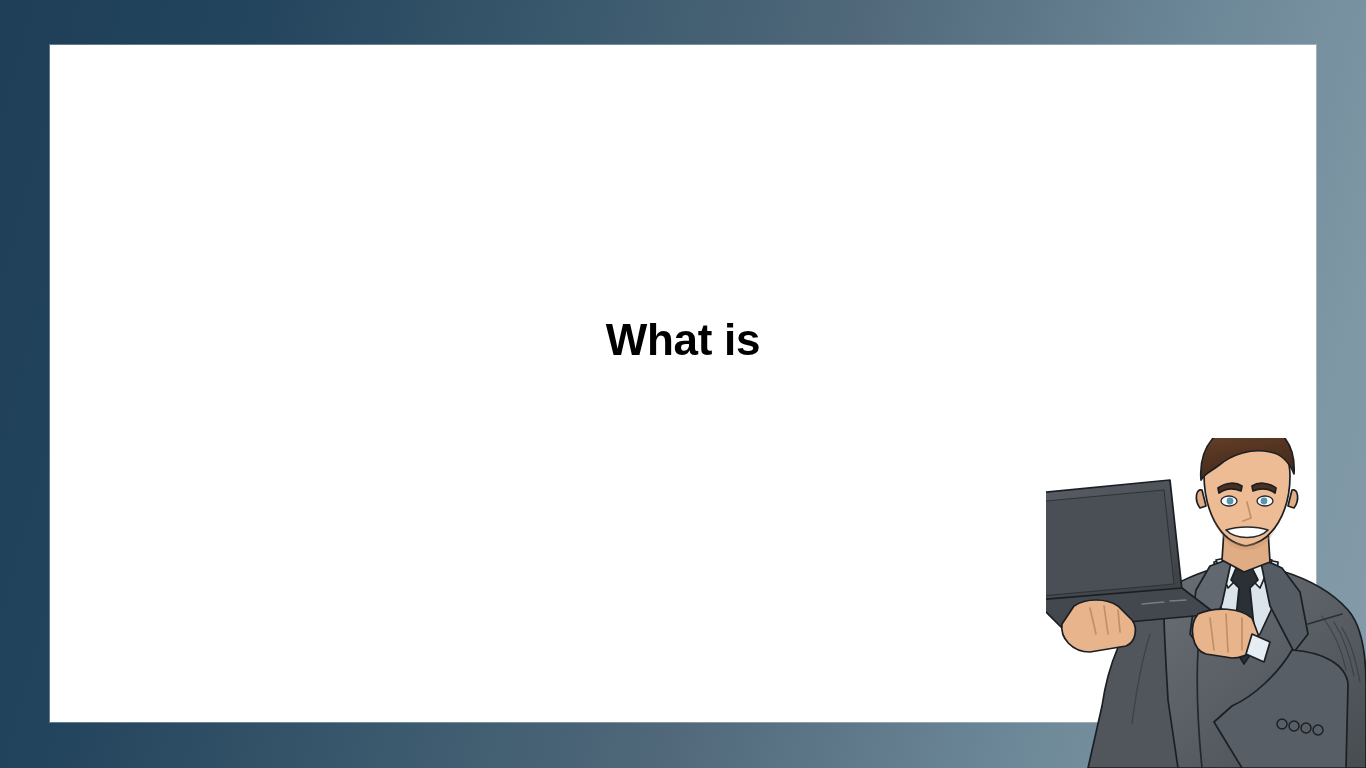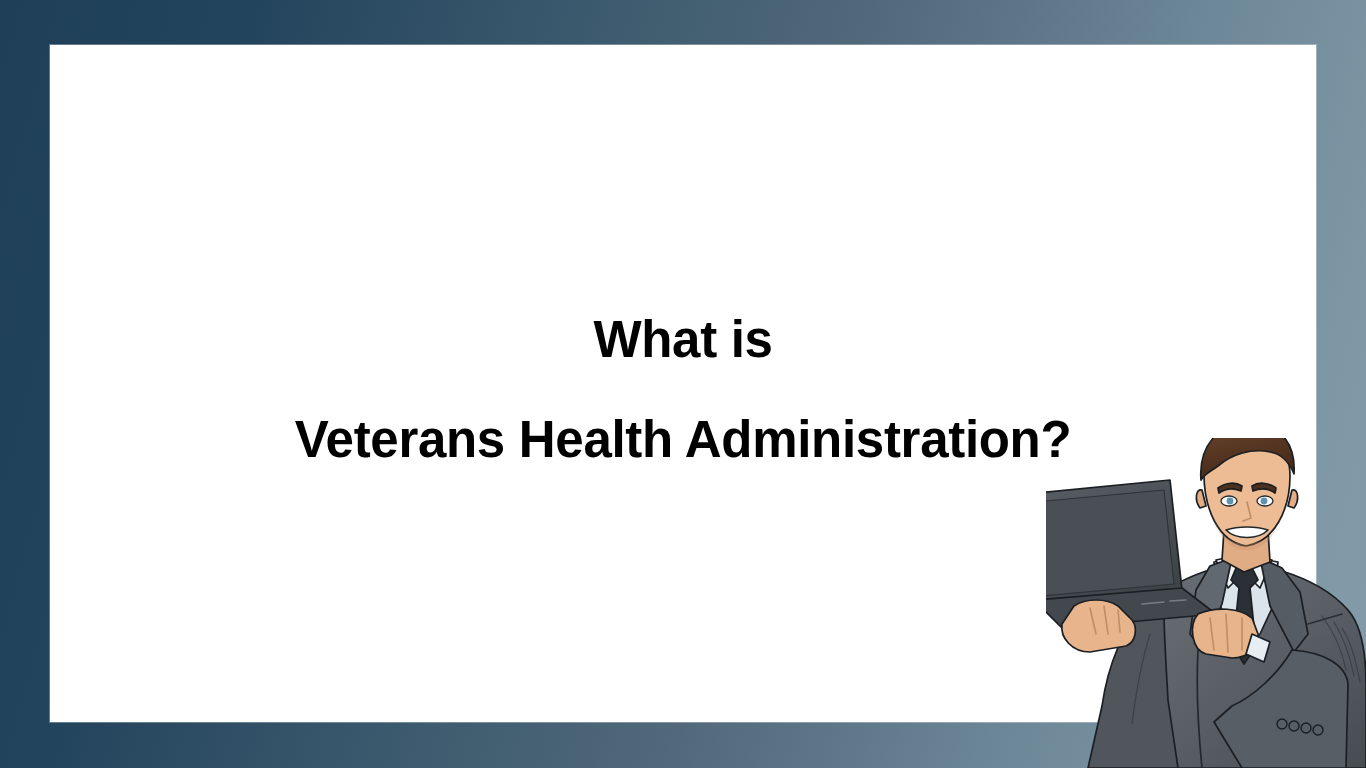--- a/index.html
+++ b/index.html
@@ -43,21 +43,21 @@
 
   
   #title-block {
     position: absolute;
     left: 0;
     top: 245px;
     width: 1266px;
     text-align: center;
     color: #000000;
     font-weight: bold;
-    font-size: 51px;
+    font-size: 44px;
     line-height: 100px;
     letter-spacing: -0.3px;
     -webkit-font-smoothing: antialiased;
   }
   .title-line {
     display: block;
     white-space: nowrap;
   }
 
   
@@ -73,21 +73,20 @@
 </style>
 </head>
 <body>
 
 <div id="slide">
 
   <div id="content-panel">
 
     <div id="title-block">
       <span class="title-line">What is</span>
-      <span class="title-line">Veterans Health Administration?</span>
     </div>
 
   </div>
 
   <div id="presenter">
     <svg viewBox="0 0 320 330" xmlns="http://www.w3.org/2000/svg">
       <defs>
         <linearGradient id="suitG" x1="0" y1="0" x2="1" y2="1">
           <stop offset="0%" stop-color="#6b7177"></stop>
           <stop offset="55%" stop-color="#585e64"></stop>

